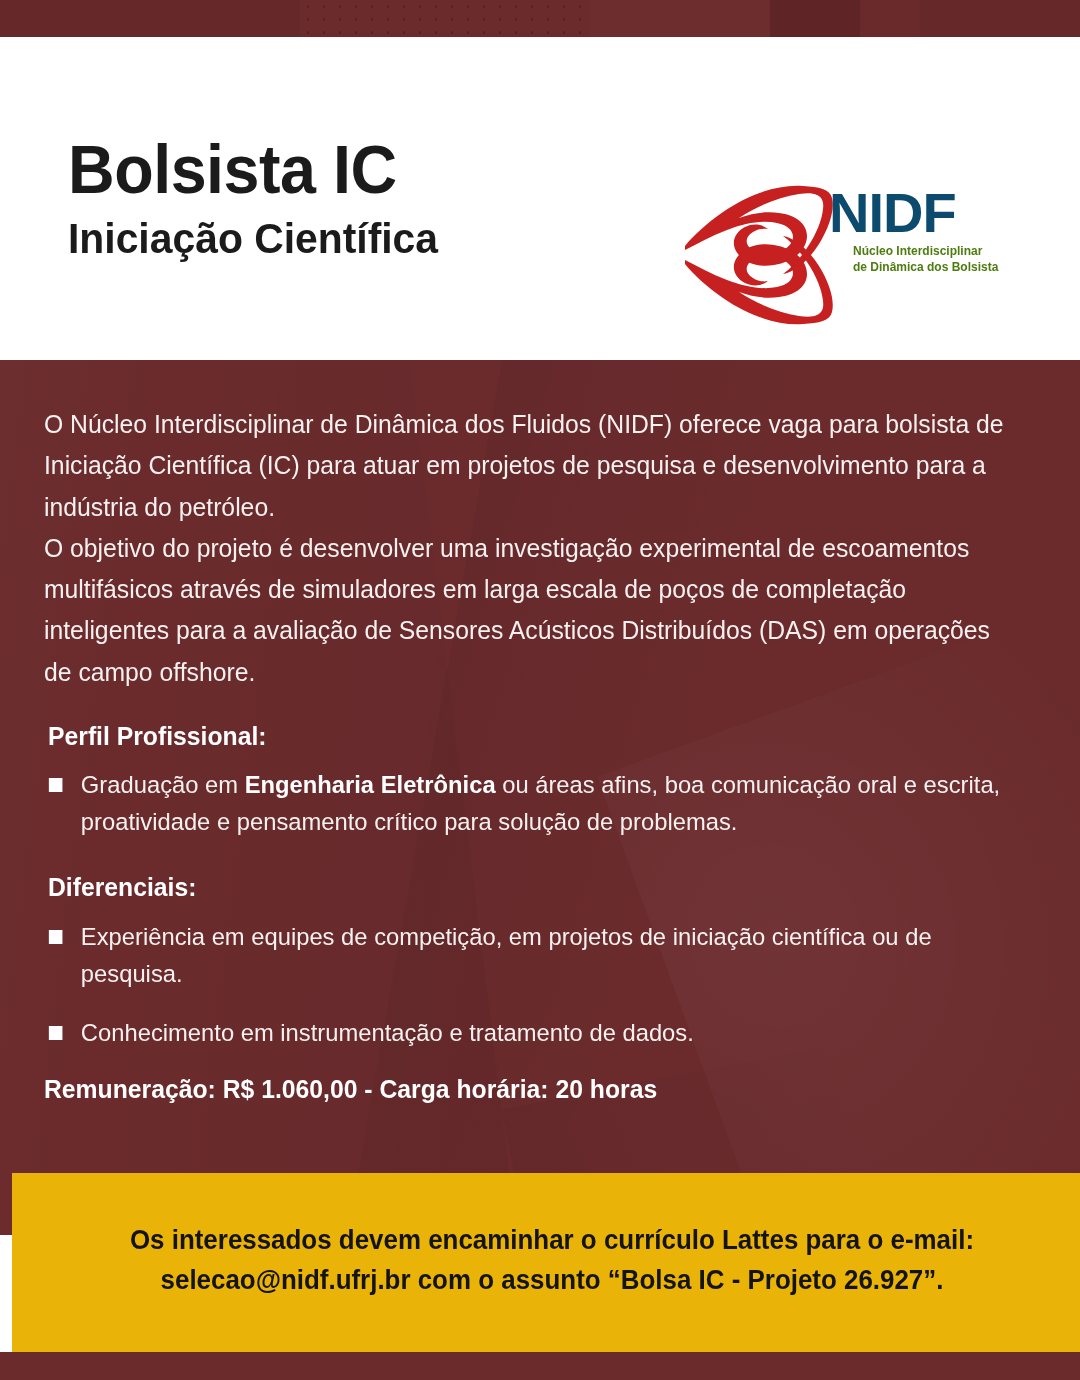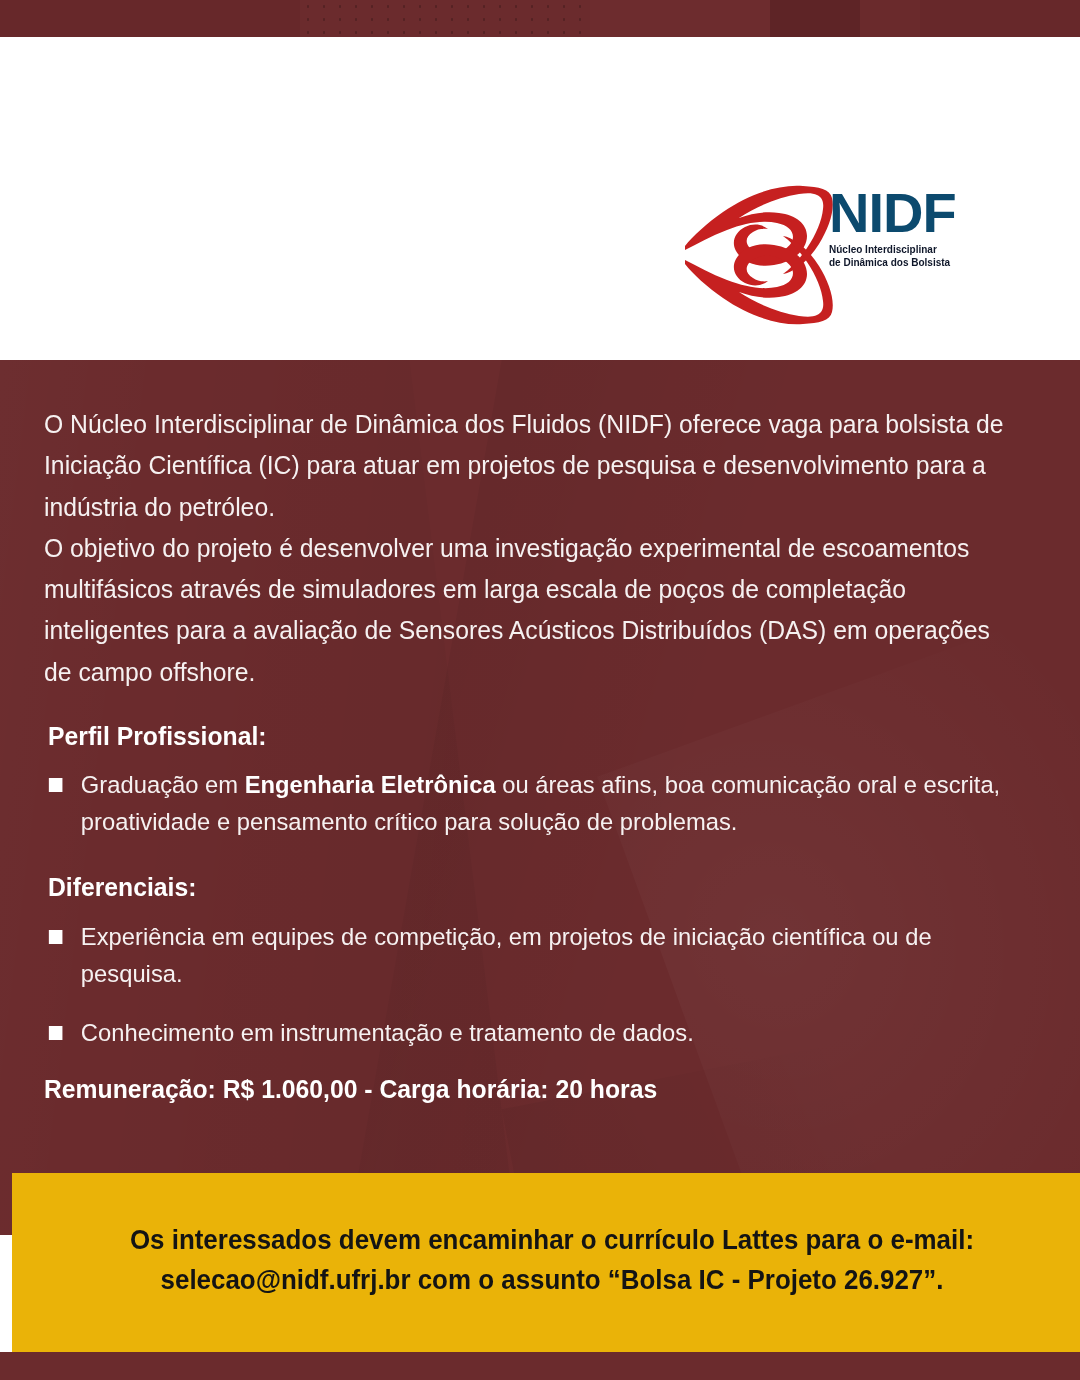--- a/index.html
+++ b/index.html
@@ -100,24 +100,25 @@
   }
   .logo-nidf {
     font-size: 56px;
     font-weight: 700;
     color: #0c4a6e;
     line-height: 0.95;
     letter-spacing: -1px;
   }
   .logo-tag {
     margin-top: 5px;
-    font-size: 10px;
-    font-weight: 700;
-    color: #0f172a;
+    font-size: 12px;
+    font-weight: 700;
+    color: #4d7c0f;
     line-height: 1.28;
+    margin-left: 24px;
   }
 
   
   .panel {
     position: absolute;
     top: 360px; left: 0;
     width: 1080px;
     height: 875px;
     background: #6b2b2d;
     overflow: hidden;
@@ -263,20 +264,24 @@
 <div class="poster">
 
   <div class="top-bar">
     <div class="tb-seg tb-dots"></div>
     <div class="tb-seg tb-band1"></div>
     <div class="tb-seg tb-band2"></div>
     <div class="tb-seg tb-band3"></div>
   </div>
 
   <div class="header">
+    <div class="title-block">
+      <div class="main-title">Bolsista IC</div>
+      <div class="sub-title">Iniciação Científica</div>
+    </div>
 
     <div class="logo">
       <div class="logo-mark">
         <svg viewBox="0 0 152 150" width="152" height="150" aria-hidden="true">
           <g fill="#c62020">
 
             <path d="M120 6 C96 4 66 14 40 32 C24 43 10 56 2 66 L2 70 C14 64 28 56 44 50
                      C62 43 80 40 94 43 C104 45 110 50 110 57 C110 65 101 72 88 74
                      C78 75 70 72 66 67 C62 62 63 56 70 52 C74 49 80 48 85 49
                      C79 44 70 43 62 47 C52 52 48 62 53 71 C59 82 74 88 91 85

